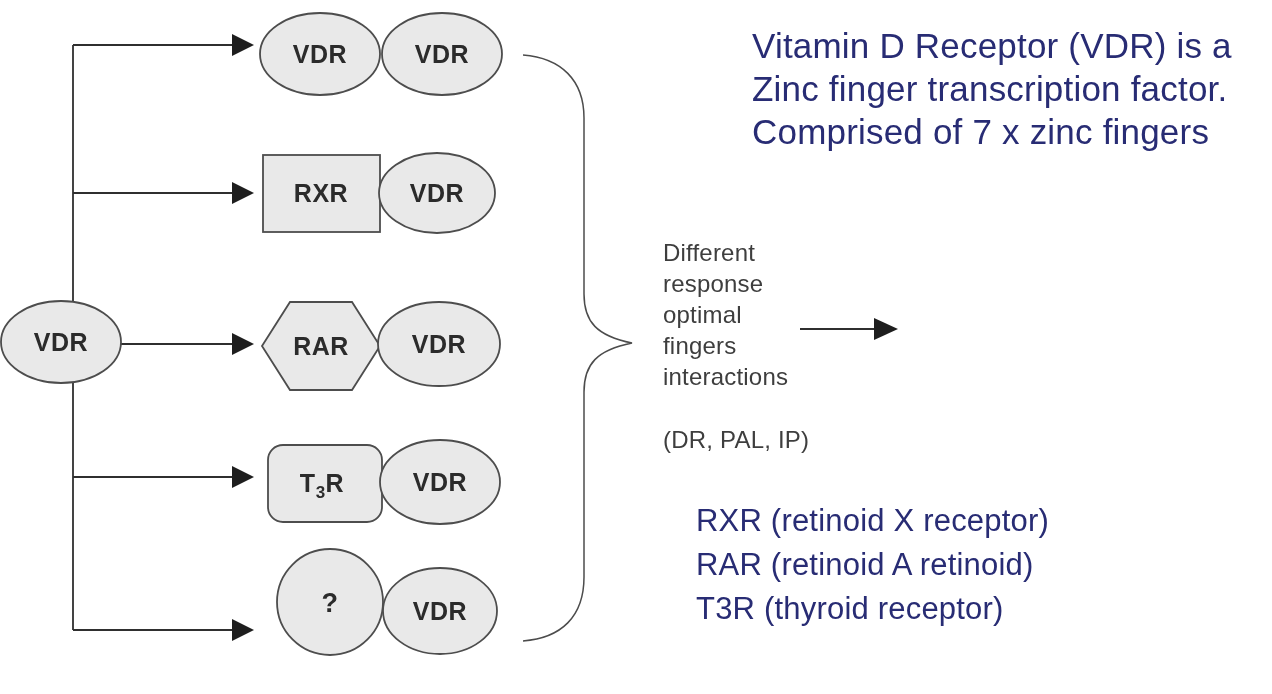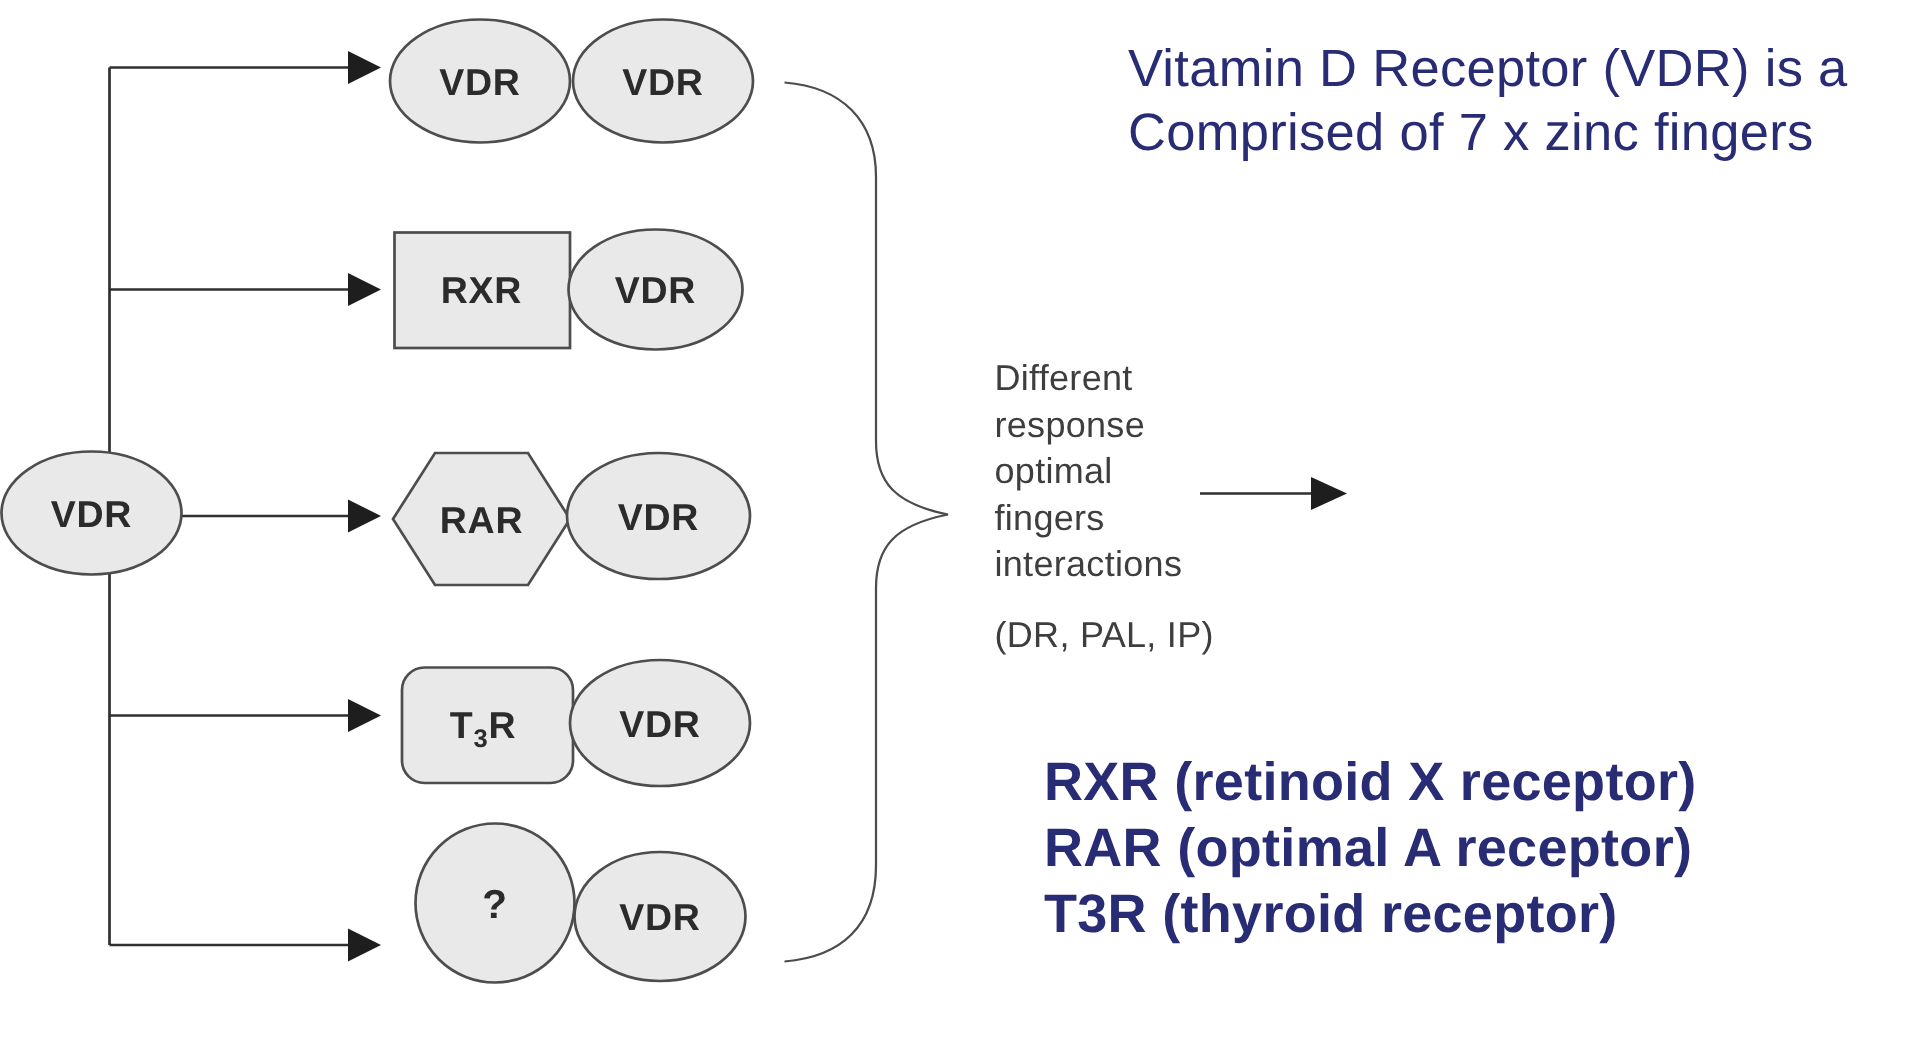--- a/index.html
+++ b/index.html
@@ -60,25 +60,24 @@
     line-height: 31px;
     letter-spacing: 0.2px;
   }
   .note-blue {
     color: #282c74;
     font-size: 35px;
     line-height: 43px;
     letter-spacing: 0.2px;
   }
   .note-blue.bottom {
-    font-size: 36px;
+    font-size: 31px;
     line-height: 44px;
-    font-weight: bold;
   }
-  .examples-line { margin-top: 16px; }
+  .examples-line { margin-top: 32px; }
 </style>
 </head>
 <body>
 
 <div id="stage">
 
   <svg id="diagram-svg" viewBox="0 0 1272 694">
 
     <g>
       <line class="conn" x1="73" y1="45" x2="73" y2="630"></line>
@@ -158,22 +157,23 @@
     <div>response</div>
     <div>optimal</div>
     <div>fingers</div>
     <div>interactions</div>
     <div class="examples-line">(DR, PAL, IP)</div>
   </div>
 
 
   <div class="txt-block note-blue" style="left:752px; top:24px;">
     <div>Vitamin D Receptor (VDR) is a</div>
+    <div>Zinc finger transcription factor.</div>
     <div>Comprised of 7 x zinc fingers</div>
   </div>
 
   <div class="txt-block note-blue bottom" style="left:696px; top:499px;">
     <div>RXR (retinoid X receptor)</div>
-    <div>RAR (optimal A receptor)</div>
+    <div>RAR (retinoid A retinoid)</div>
     <div>T3R (thyroid receptor)</div>
   </div>
 
 </div>
 
 </body></html>

